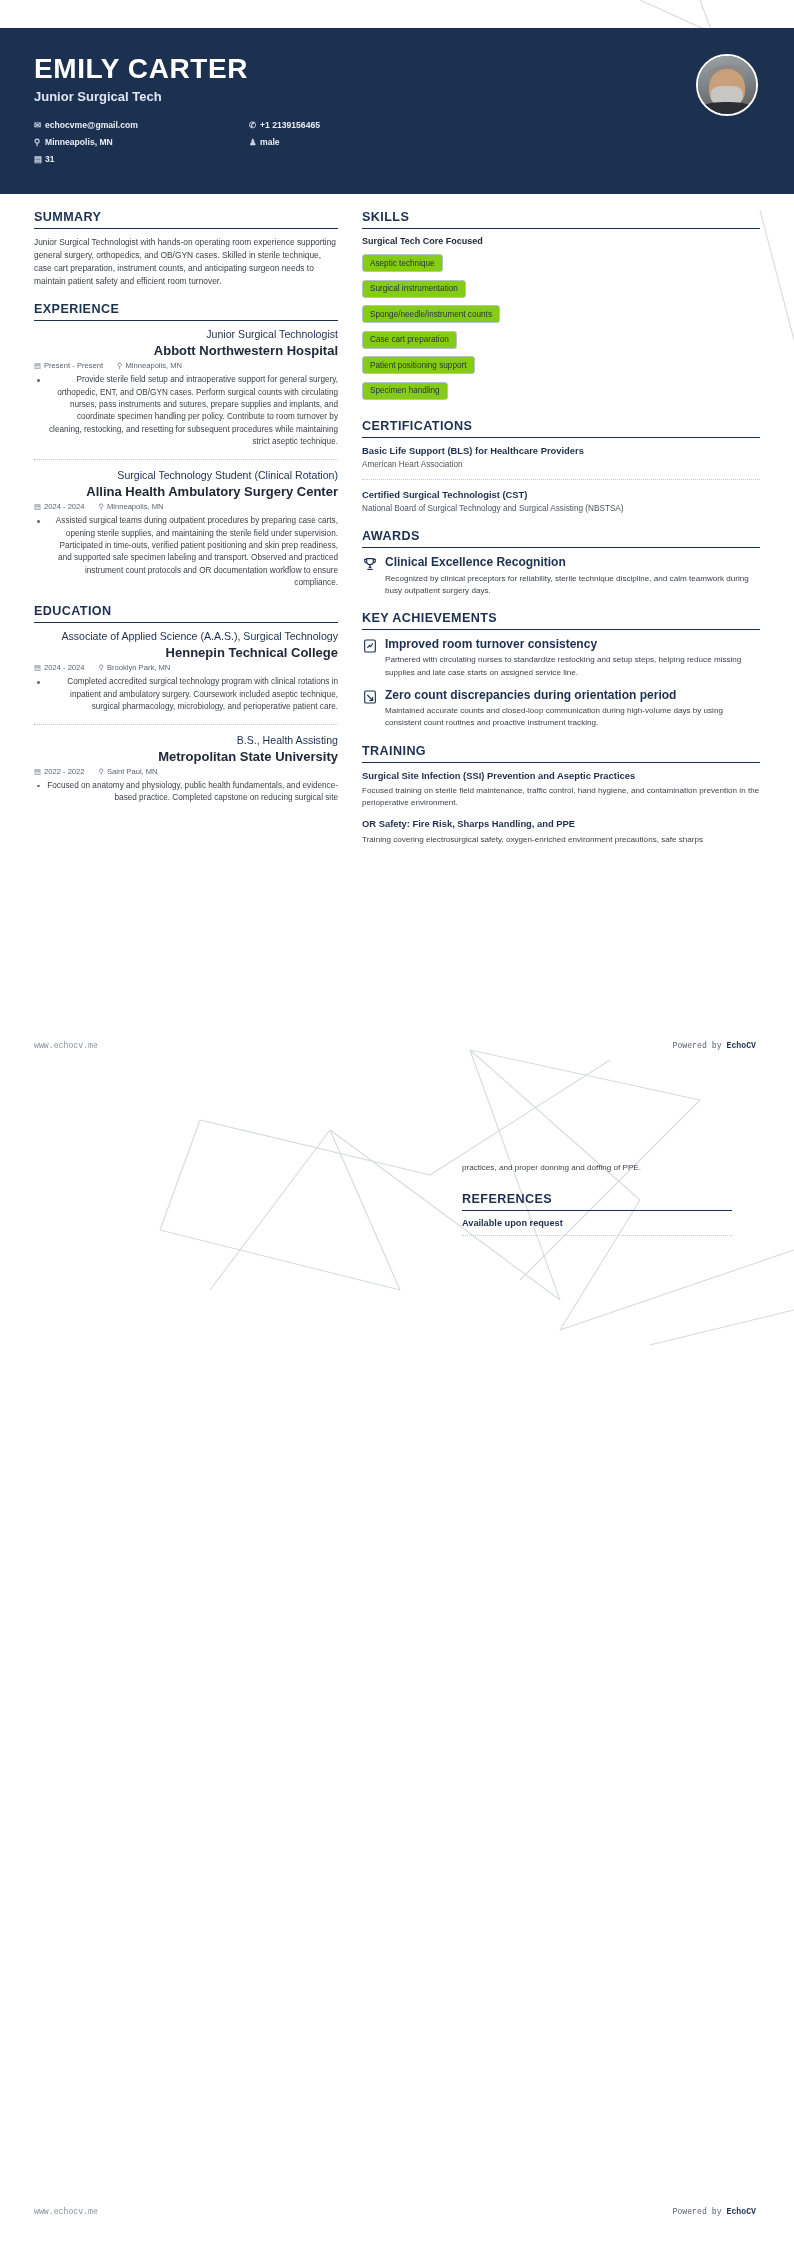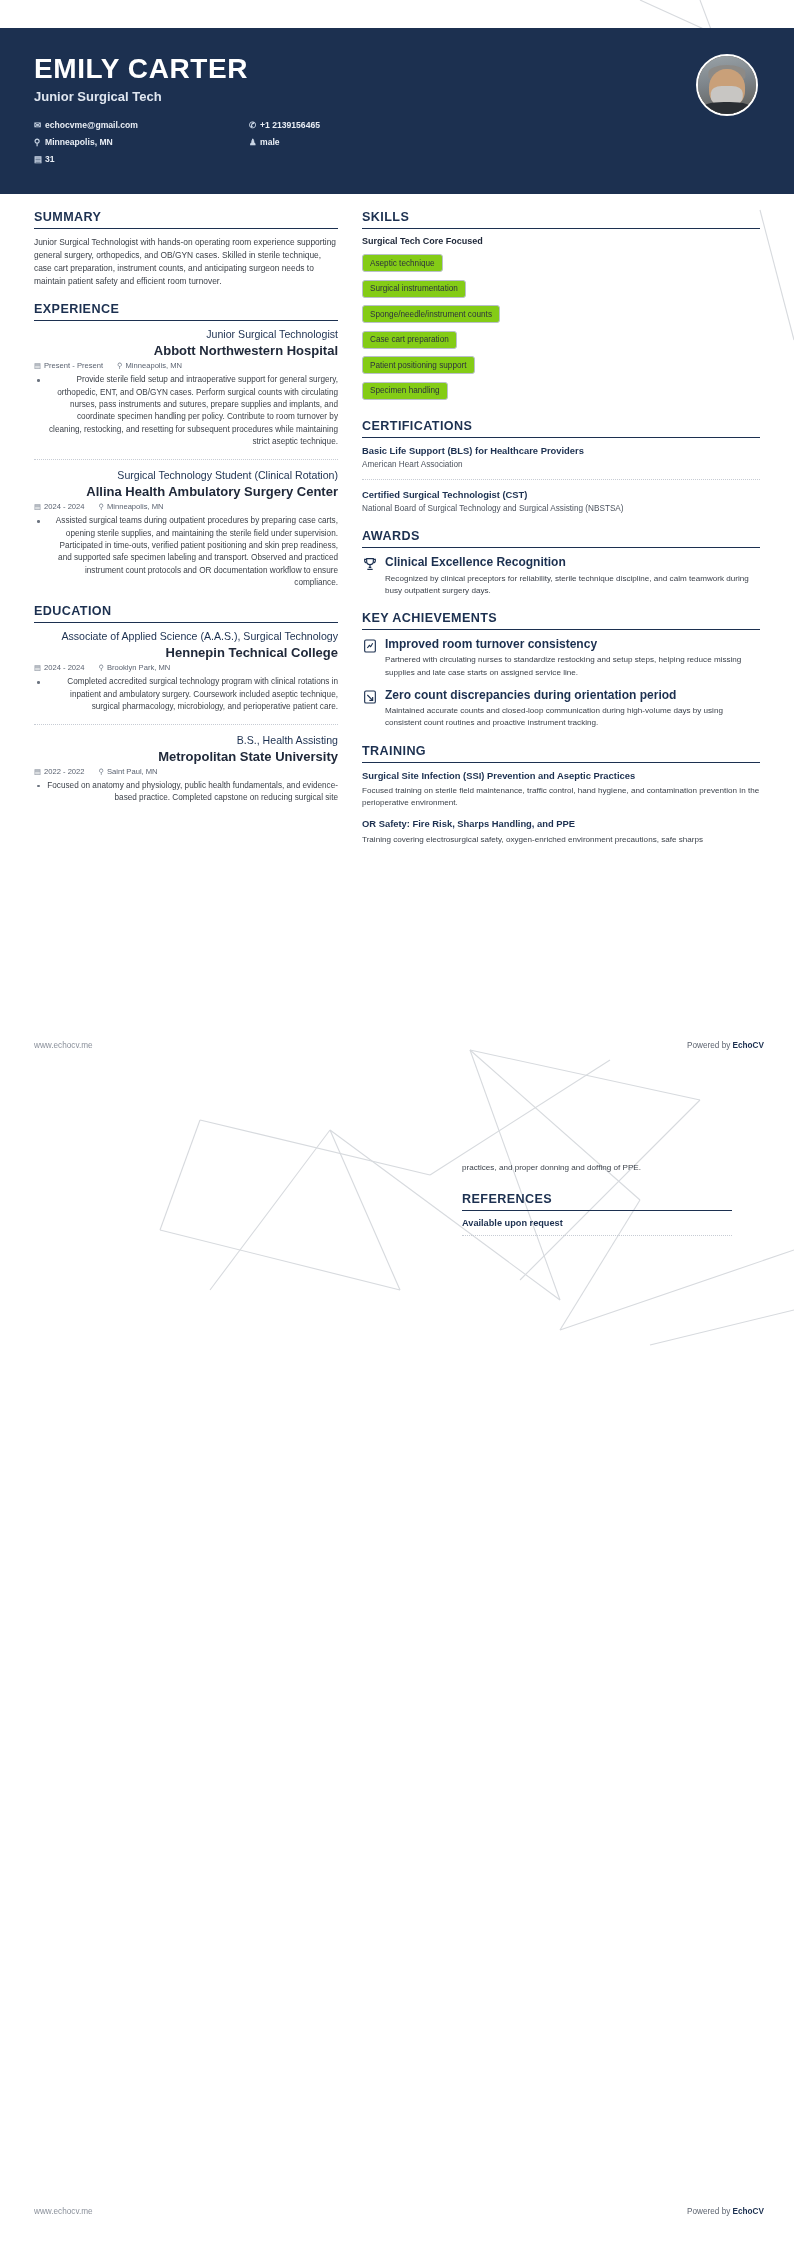--- a/index.html
+++ b/index.html
@@ -234,27 +234,28 @@
     font-weight: bold;
     color: #1c3050;
     border-bottom: 1px dotted #c7ccd4;
     padding-bottom: 7px;
   }
 
   
   .footer {
     position: absolute;
     left: 34px;
-    right: 30px;
+    right: 38px;
     display: flex;
     justify-content: space-between;
     align-items: flex-start;
     font-size: 8.2px;
     color: #8b919b;
     border-top: 0;
+    font-family: Liberation Mono, monospace;
   }
   .footer .brand { color: #5d6470; }
   .footer .brand b { color: #1c3050; }
   #footer-1 { top: 1041px; }
   #footer-2 { top: 2207px; }
 
   
   .overflow-block {
     position: absolute;
     left: 462px;

